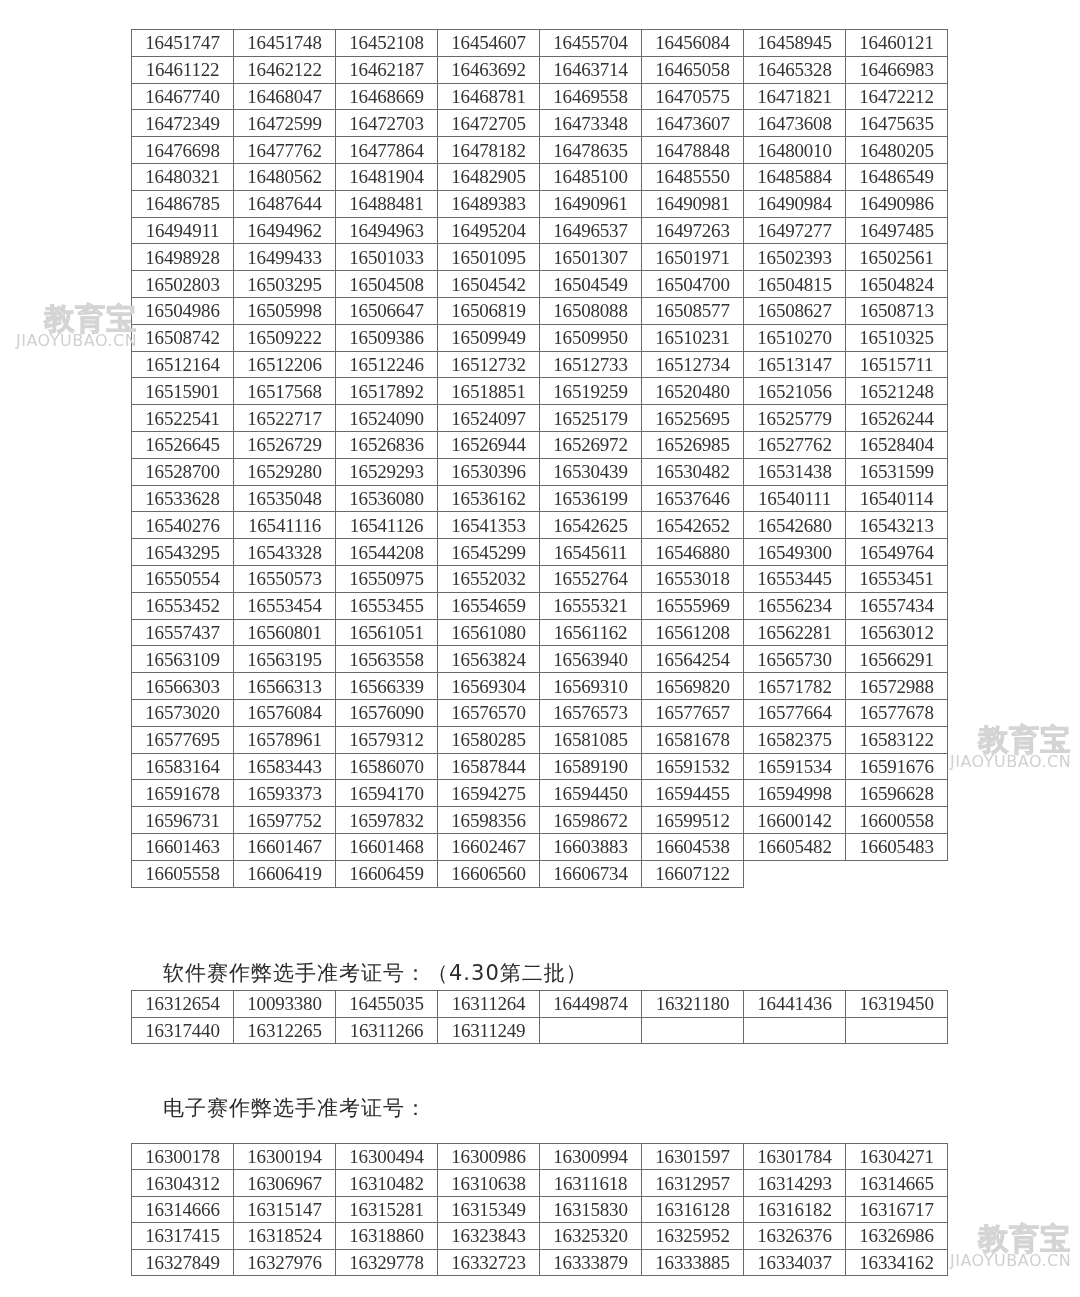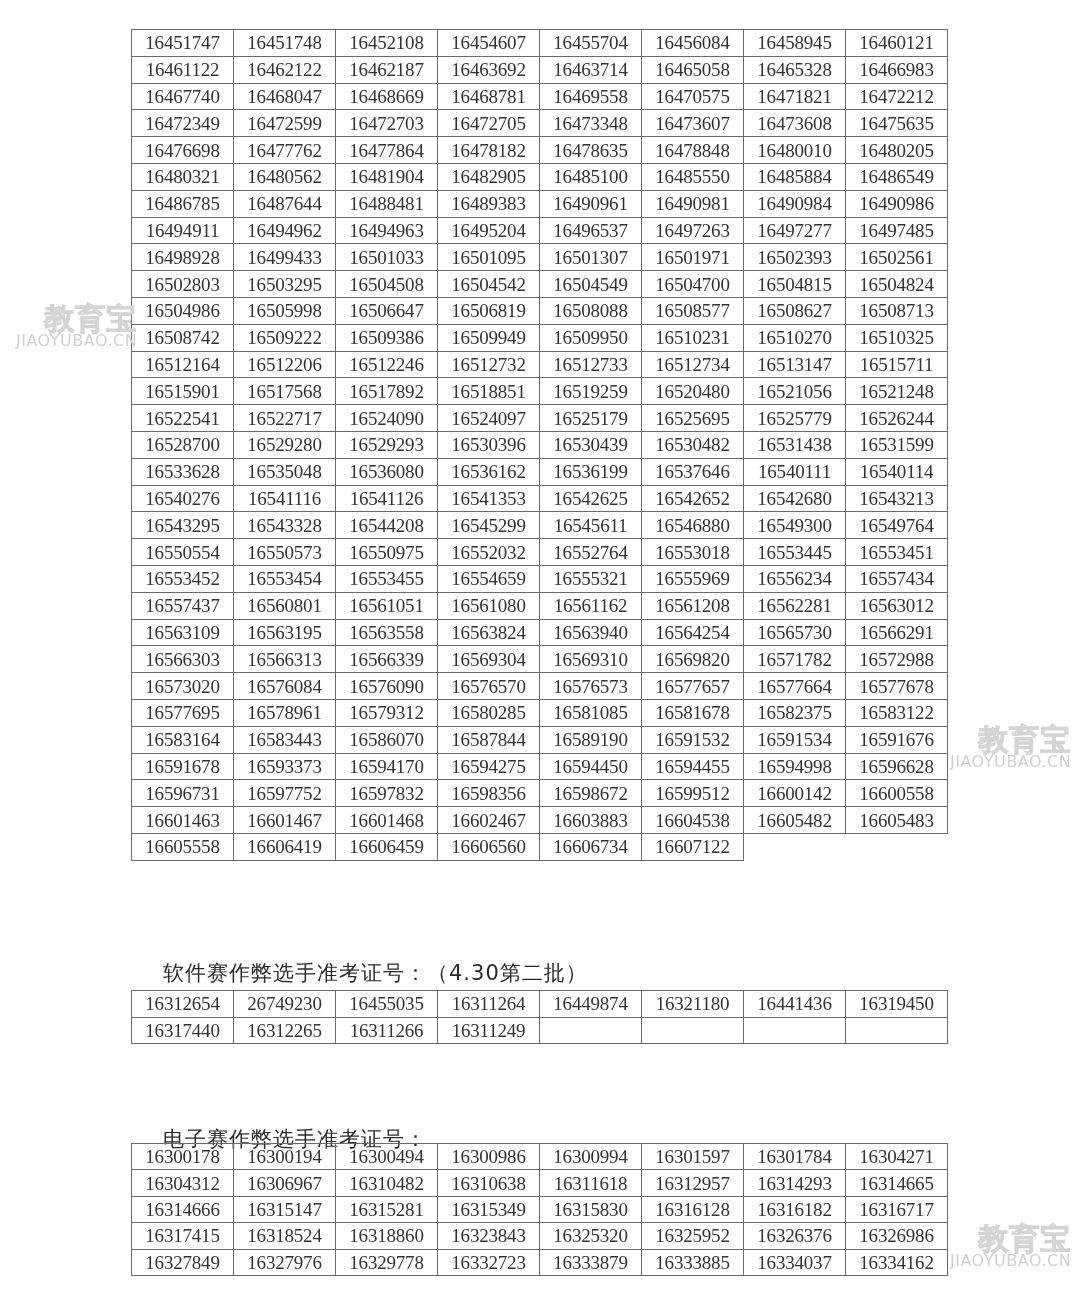--- a/index.html
+++ b/index.html
@@ -11,21 +11,21 @@
   table.grid td.empty { border: 1.4px solid #6a6a6a; }
   table.grid td.none { border: none; }
   #main-table { top: 29px; }
   #main-table td { height: 25.8px; }
   #software-table { top: 990px; }
   #electronic-table { top: 1143px; }
   #electronic-table td { height: 25.4px; }
   .section-title { position: absolute; left: 163px; font-family: "DejaVu Sans", "Liberation Sans", sans-serif;
                    font-size: 21px; color: #2b2b2b; letter-spacing: 1px; }
   #software-title { top: 959px; }
-  #electronic-title { top: 1094px; margin-top: 31px; }
+  #electronic-title { top: 1094px; }
   .watermark { position: absolute; color: #e3e3e3; font-family: "DejaVu Sans", sans-serif; text-align: right; }
   .watermark .wm-cn { font-size: 30px; font-weight: bold; letter-spacing: 1px; line-height: 32px;
                       -webkit-text-stroke: 1px #d4d4d4; color: #f4f4f4; }
   .watermark .wm-en { font-size: 16px; letter-spacing: 0.5px; color: #d0d0d0; line-height: 12px; }
   #wm-1 { left: 16px; top: 303px; }
   #wm-2 { left: 950px; top: 724px; }
   #wm-3 { left: 950px; top: 1223px; }
 </style>
 </head>
 <body>
@@ -176,20 +176,30 @@
         <td>16522541</td>
         <td>16522717</td>
         <td>16524090</td>
         <td>16524097</td>
         <td>16525179</td>
         <td>16525695</td>
         <td>16525779</td>
         <td>16526244</td>
       </tr>
       <tr>
+        <td>16526645</td>
+        <td>16526729</td>
+        <td>16526836</td>
+        <td>16526944</td>
+        <td>16526972</td>
+        <td>16526985</td>
+        <td>16527762</td>
+        <td>16528404</td>
+      </tr>
+      <tr>
         <td>16528700</td>
         <td>16529280</td>
         <td>16529293</td>
         <td>16530396</td>
         <td>16530439</td>
         <td>16530482</td>
         <td>16531438</td>
         <td>16531599</td>
       </tr>
       <tr>
@@ -343,21 +353,21 @@
         <td class="none"></td>
       </tr>
     </tbody>
   </table>
 
 <div class="section-title" id="software-title">软件赛作弊选手准考证号：（4.30第二批）</div>
 <table class="grid" id="software-table">
     <tbody>
       <tr>
         <td>16312654</td>
-        <td>26749230</td>
+        <td>10093380</td>
         <td>16455035</td>
         <td>16311264</td>
         <td>16449874</td>
         <td>16321180</td>
         <td>16441436</td>
         <td>16319450</td>
       </tr>
       <tr>
         <td>16317440</td>
         <td>16312265</td>

